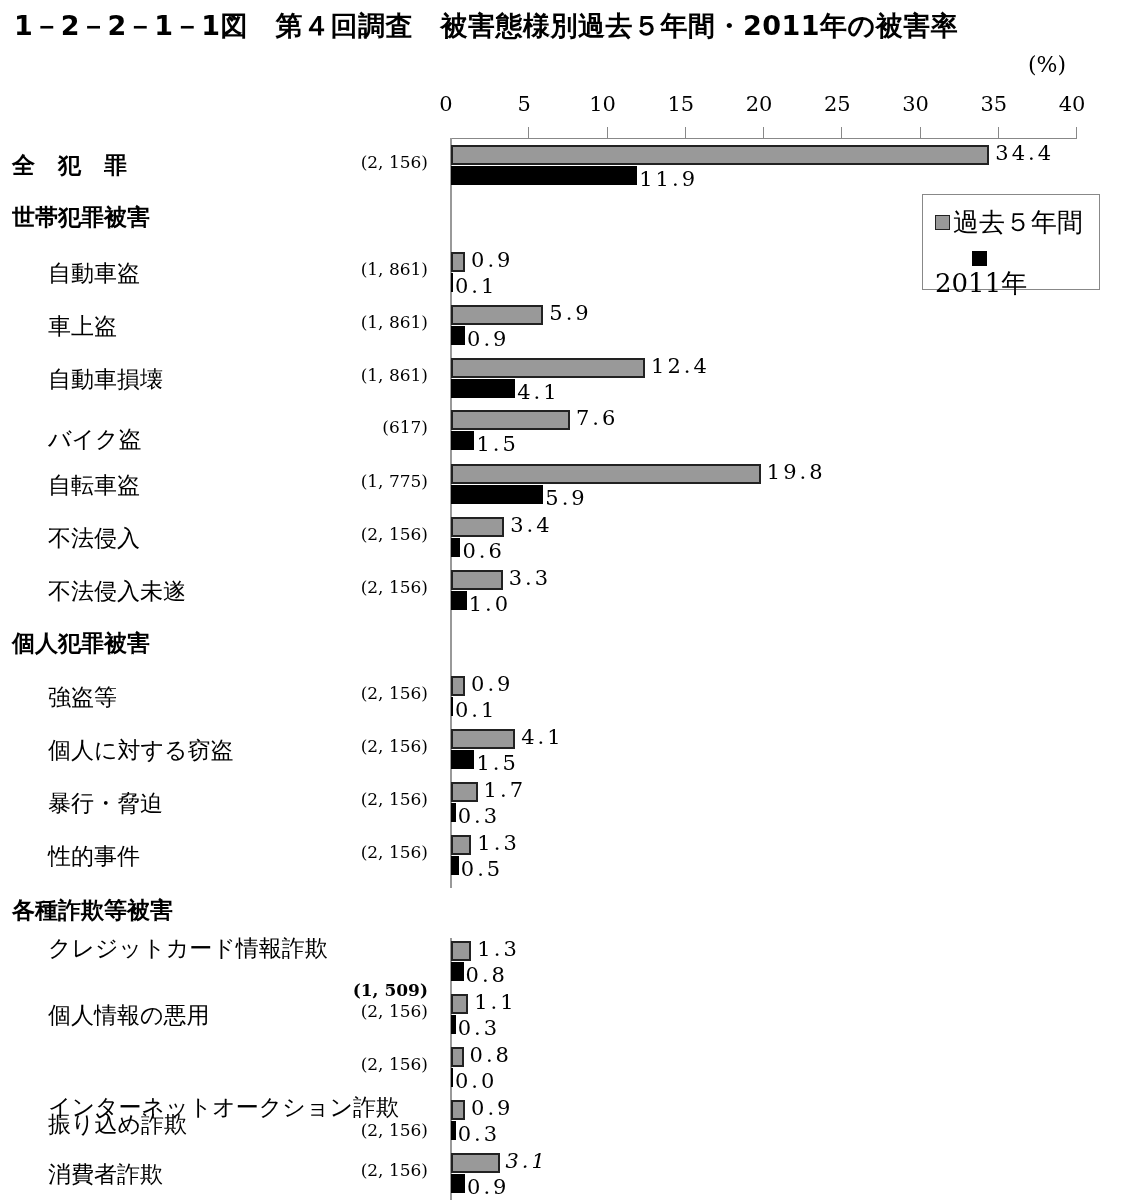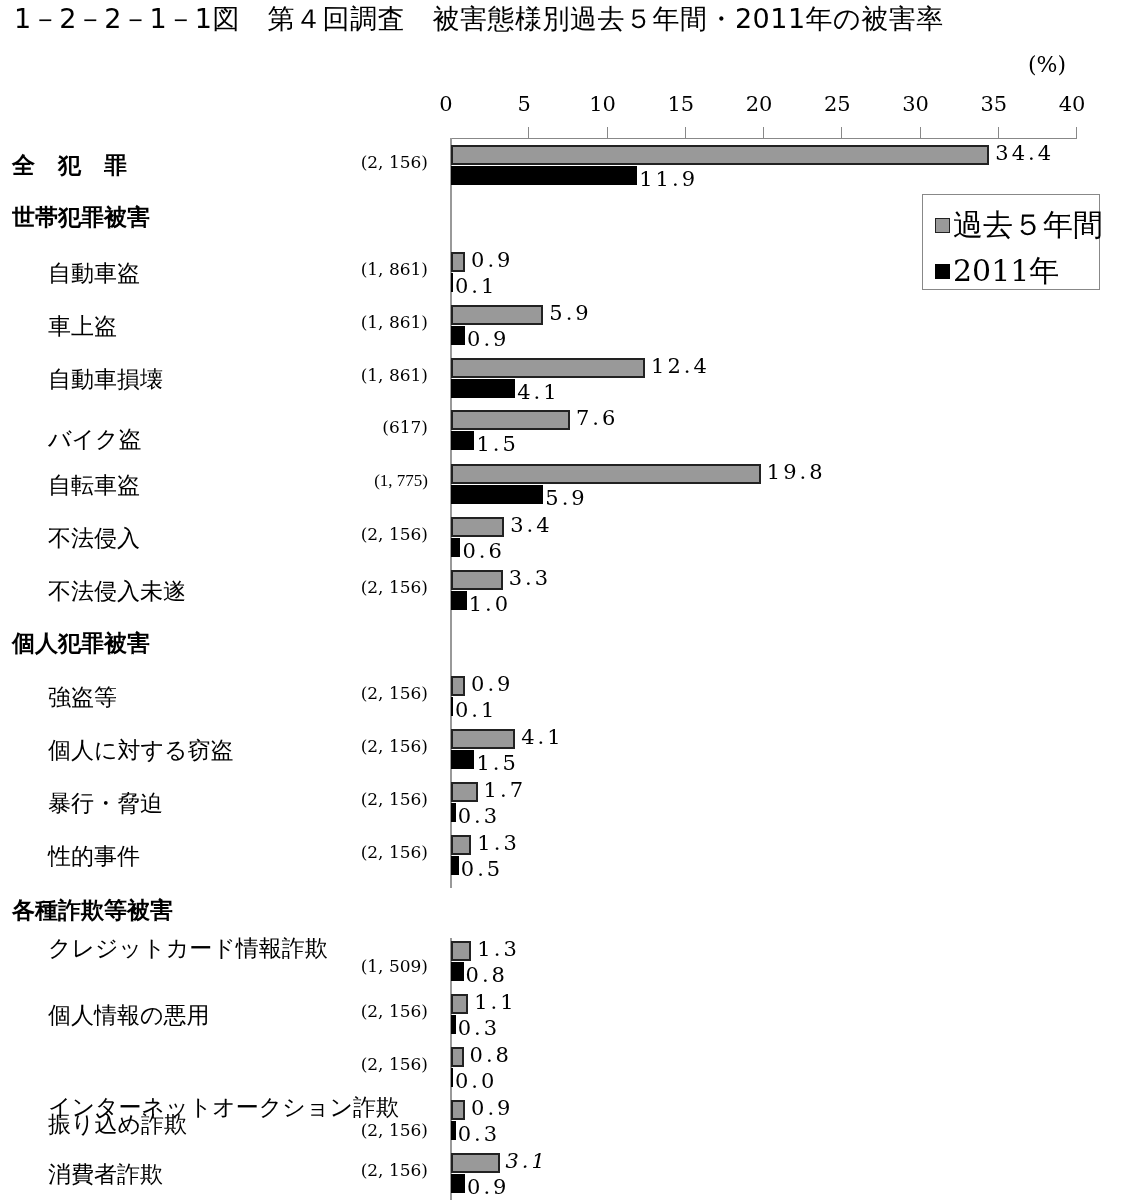--- a/index.html
+++ b/index.html
@@ -1,34 +1,34 @@
 <!DOCTYPE html>
 <html><head>
 <meta charset="utf-8">
 <style>
   html, body { margin:0; padding:0; background:#ffffff; }
   body { width:1132px; height:1200px; position:relative; overflow:hidden;
          font-family: "DejaVu Serif", "Liberation Serif", serif; color:#000; }
-  .title { position:absolute; left:14px; top:1px; font-family:"DejaVu Sans","Liberation Sans",sans-serif;
-           font-weight:normal; font-size:27px; letter-spacing:0.5px; white-space:nowrap; }
+  .title { position:absolute; left:14px; top:8px; font-family:"DejaVu Sans","Liberation Sans",sans-serif;
+           font-weight:bold; font-size:27px; letter-spacing:0.5px; white-space:nowrap; }
   .unit { position:absolute; left:1028px; top:52px; font-size:22px; }
   .tick-label { position:absolute; top:92px; font-size:21px; transform:translateX(-50%); }
   .axis-top { position:absolute; top:138px; height:0; border-top:1.5px solid #888; }
   .tick { position:absolute; top:127px; width:0; height:11px; border-left:1.5px solid #888; }
   .axis-v { position:absolute; width:0; border-left:2px solid #999; }
   .cat-bold { position:absolute; left:12px; font-family:"DejaVu Sans","Liberation Sans",sans-serif;
               font-weight:bold; font-size:23px; white-space:nowrap; }
   .cat { position:absolute; left:48px; font-size:23px; white-space:nowrap; }
   .n { position:absolute; right:704px; font-size:17px; white-space:nowrap; text-align:right; }
   .bar { position:absolute; left:451px; box-sizing:border-box; }
   .bar.gray { background:#999999; border:2px solid #222; height:20px; }
   .bar.black { background:#000000; height:19px; }
   .val { position:absolute; font-size:21px; white-space:nowrap; letter-spacing:3px; line-height:20px; }
   .legend { position:absolute; left:922px; top:194px; width:178px; height:96px; border:1.5px solid #888; background:#fff; box-sizing:border-box; }
-  .legend-item { position:absolute; left:12px; font-size:30px; white-space:nowrap; display:flex; align-items:center; }
+  .legend-item { position:absolute; left:12px; font-size:26px; white-space:nowrap; display:flex; align-items:center; }
   .swatch { display:inline-block; width:15px; height:15px; margin-right:3px; box-sizing:border-box; }
   .swatch.gray { background:#999; border:1.5px solid #222; }
   .swatch.black { background:#000; }
 </style>
 </head>
 <body>
 
 <div class="title">1－2－2－1－1図　第４回調査　被害態様別過去５年間・2011年の被害率</div>
 <div class="unit">(%)</div>
 
@@ -82,21 +82,21 @@
     <div class="val" style="top: 356px; left: 651.06px;">12.4</div>
     <div class="bar black" style="top: 379px; width: 64.165px;"></div>
     <div class="val" style="top: 382px; left: 517.165px;">4.1</div>
     <div class="cat" style="top: 416px; margin-top: 8px;">バイク盗</div>
     <div class="n" style="top: 417px;">(617)</div>
     <div class="bar gray" style="top: 410px; width: 118.94px;"></div>
     <div class="val" style="top: 408px; left: 575.94px;">7.6</div>
     <div class="bar black" style="top: 431px; width: 23.475px;"></div>
     <div class="val" style="top: 434px; left: 476.475px;">1.5</div>
     <div class="cat" style="top: 470px;">自転車盗</div>
-    <div class="n" style="top: 471px; font-family: Liberation Serif, serif;">(1, 775)</div>
+    <div class="n" style="top: 471px;">(1, 775)</div>
     <div class="bar gray" style="top: 464px; width: 309.87px;"></div>
     <div class="val" style="top: 462px; left: 766.87px;">19.8</div>
     <div class="bar black" style="top: 485px; width: 92.335px;"></div>
     <div class="val" style="top: 488px; left: 545.335px;">5.9</div>
     <div class="cat" style="top: 523px;">不法侵入</div>
     <div class="n" style="top: 524px;">(2, 156)</div>
     <div class="bar gray" style="top: 517px; width: 53.21px;"></div>
     <div class="val" style="top: 515px; left: 510.21px;">3.4</div>
     <div class="bar black" style="top: 538px; width: 9.39px;"></div>
     <div class="val" style="top: 541px; left: 462.39px;">0.6</div>
@@ -124,21 +124,21 @@
     <div class="val" style="top: 780px; left: 483.605px;">1.7</div>
     <div class="bar black" style="top: 803px; width: 4.695px;"></div>
     <div class="val" style="top: 806px; left: 457.695px;">0.3</div>
     <div class="cat" style="top: 841px;">性的事件</div>
     <div class="n" style="top: 842px;">(2, 156)</div>
     <div class="bar gray" style="top: 835px; width: 20.345px;"></div>
     <div class="val" style="top: 833px; left: 477.345px;">1.3</div>
     <div class="bar black" style="top: 856px; width: 7.825px;"></div>
     <div class="val" style="top: 859px; left: 460.825px;">0.5</div>
     <div class="cat" style="top: 933px;">クレジットカード情報詐欺</div>
-    <div class="n" style="top: 956px;">(1, 509)</div>
+    <div class="n" style="top: 980px; font-weight: bold;">(1, 509)</div>
     <div class="bar gray" style="top: 941px; width: 20.345px;"></div>
     <div class="val" style="top: 939px; left: 477.345px;">1.3</div>
     <div class="bar black" style="top: 962px; width: 12.52px;"></div>
     <div class="val" style="top: 965px; left: 465.52px;">0.8</div>
     <div class="cat" style="top: 1000px;">個人情報の悪用</div>
     <div class="n" style="top: 1001px;">(2, 156)</div>
     <div class="bar gray" style="top: 994px; width: 17.215px;"></div>
     <div class="val" style="top: 992px; left: 474.215px;">1.1</div>
     <div class="bar black" style="top: 1015px; width: 4.695px;"></div>
     <div class="val" style="top: 1018px; left: 457.695px;">0.3</div>
@@ -160,17 +160,17 @@
     <div class="val" style="top: 1151px; left: 505.515px; font-style: italic;">3.1</div>
     <div class="bar black" style="top: 1174px; width: 14.085px;"></div>
     <div class="val" style="top: 1177px; left: 467.085px;">0.9</div>
   </div>
 
 <div class="legend">
   <div class="legend-item" style="top:10px;">
     <span class="swatch gray"></span>
     <span>過去５年間</span>
   </div>
-  <div class="legend-item" style="top:56px;">
+  <div class="legend-item" style="top:56px;flex-direction:column;">
     <span class="swatch black"></span>
     <span>2011年</span>
   </div>
 </div>
 
 </body></html>

